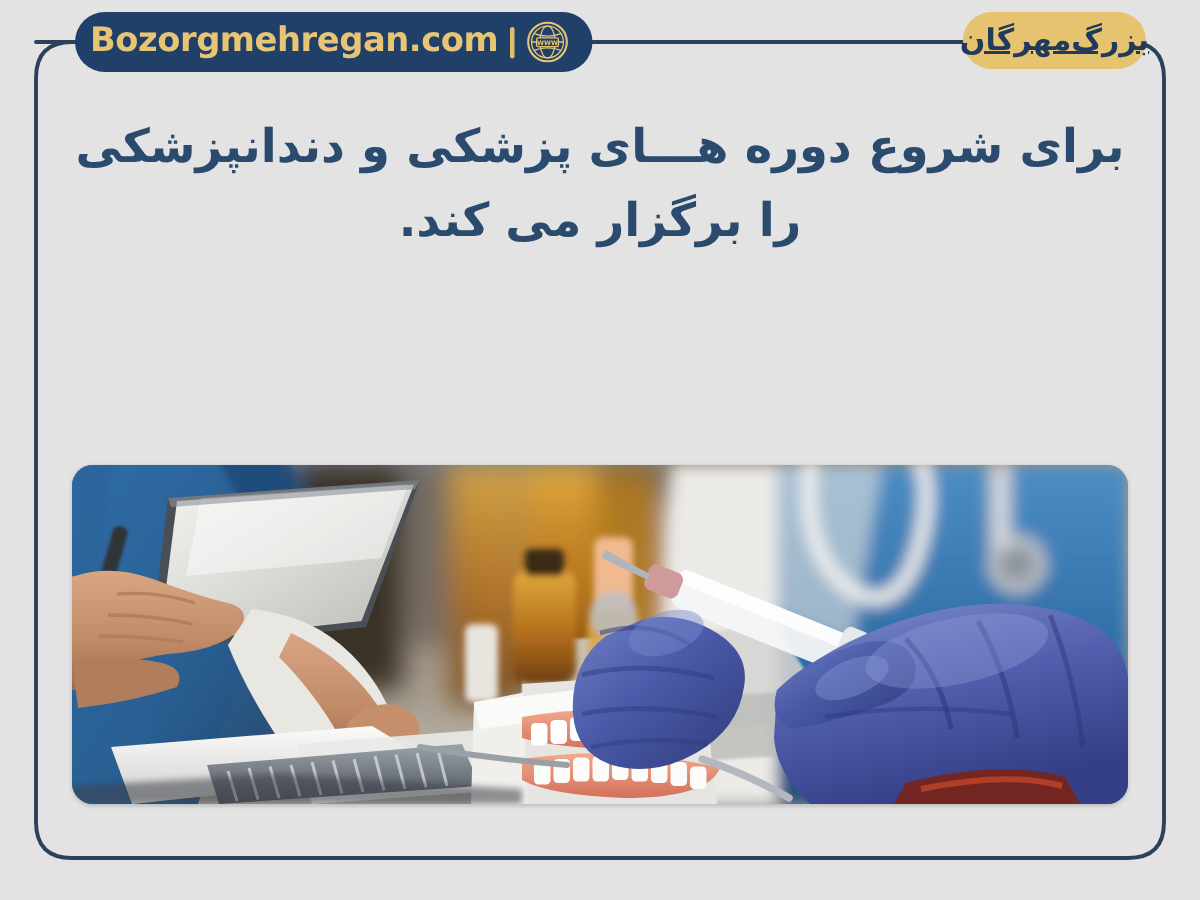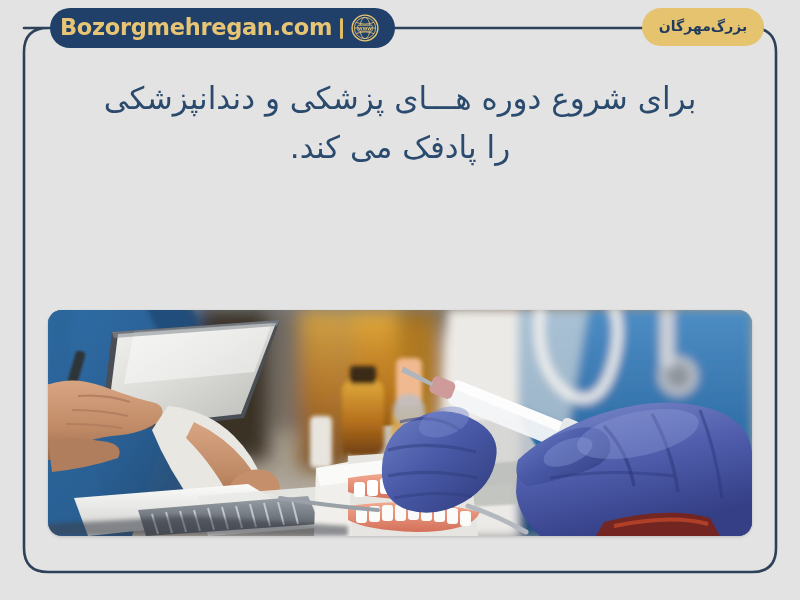--- a/index.html
+++ b/index.html
@@ -94,40 +94,41 @@
     height: 38px;
     border-radius: 19px;
     background: #e5c36f;
     display: flex;
     align-items: center;
     justify-content: center;
   }
 
   #site-pill-text {
     font-family: "DejaVu Sans", "Liberation Sans", sans-serif;
-    font-size: 14px;
+    font-size: 20px;
     font-weight: bold;
     color: #1f3a5c;
     direction: rtl;
     white-space: nowrap;
     line-height: 1;
     padding-bottom: 2px;
+    text-decoration: underline;
   }
 
   
   #headline {
     position: absolute;
     left: 26px;
     top: 74px;
     width: 748px;
     text-align: center;
     direction: rtl;
     color: #2a4a6e;
     font-family: "DejaVu Sans", "Liberation Sans", sans-serif;
-    font-weight: normal;
+    font-weight: bold;
     font-size: 31px;
     line-height: 49px;
     letter-spacing: 0px;
   }
   #headline .ln { display: block; white-space: nowrap; }
 
   
   #photo {
     position: absolute;
     left: 48px;
@@ -181,21 +182,21 @@
     </div>
 
     <div id="site-pill">
       <span id="site-pill-text">بزرگ‌مهرگان</span>
     </div>
 
   </div>
 
   <div id="headline">
     <span class="ln">برای شروع دوره هـــای پزشکی و دندانپزشکی</span>
-    <span class="ln">را پادفک می کند.</span>
+    <span class="ln">را برگزار می کند.</span>
   </div>
 
   <div id="photo" aria-label="دندانپزشک با دستکش آبی در حال کار با مدل فک و دندان، همکار با تبلت و لپ‌تاپ در کلینیک">
     <svg viewBox="0 0 704 226" preserveAspectRatio="xMidYMid slice" aria-hidden="true">
       <defs>
         <linearGradient id="bgGrad" x1="0" y1="0" x2="1" y2="1">
           <stop offset="0%" stop-color="#6c7c8e"></stop>
           <stop offset="35%" stop-color="#8e8272"></stop>
           <stop offset="62%" stop-color="#b9b2a6"></stop>
           <stop offset="100%" stop-color="#7e8896"></stop>

